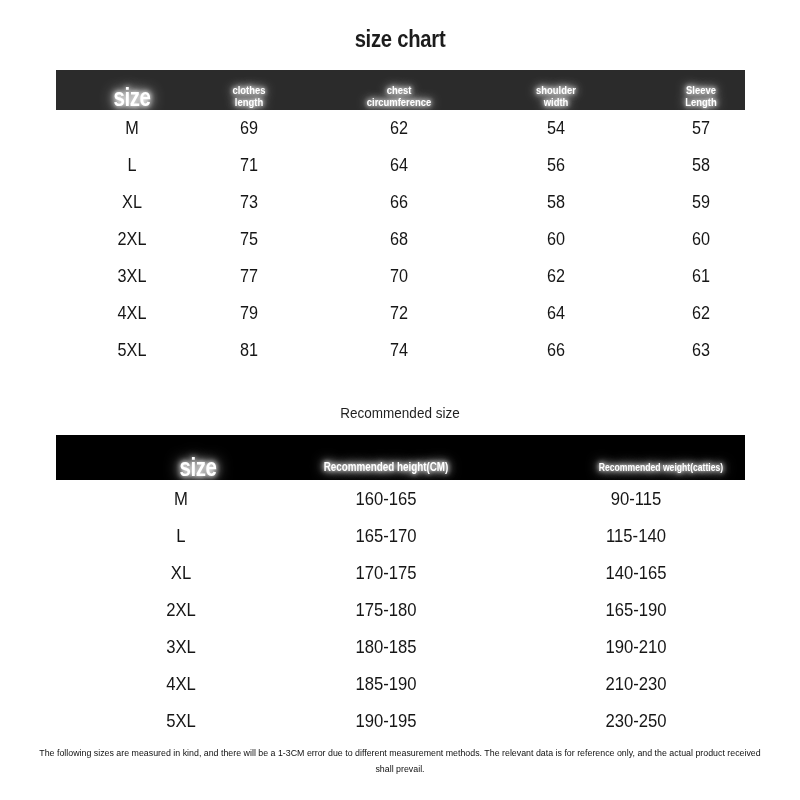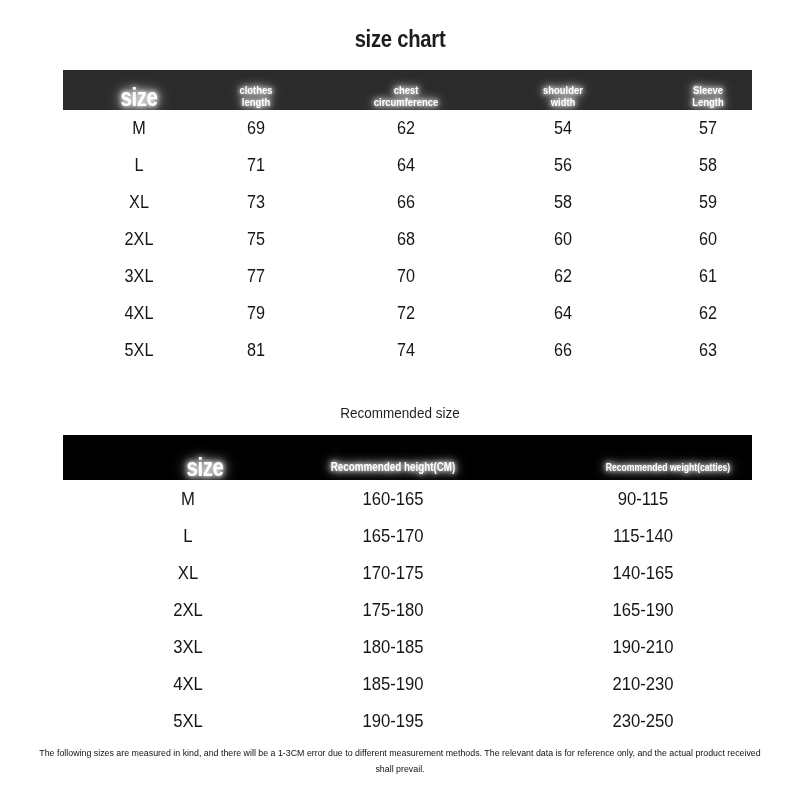--- a/index.html
+++ b/index.html
@@ -26,21 +26,21 @@
     font-size: 23px;
     font-weight: bold;
     letter-spacing: -0.3px;
     color: #1c1c1c;
     transform: scaleX(0.88);
   }
 
   
   .table-block {
     position: absolute;
-    left: 63px;
+    left: 56px;
     width: 689px;
   }
 
   
   .head-bar {
     position: relative;
     height: 40px;
     width: 689px;
     box-sizing: border-box;
   }

